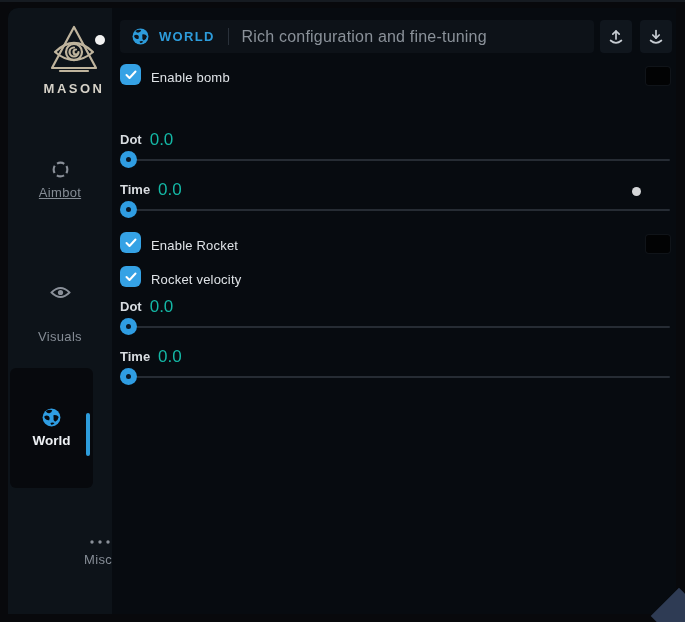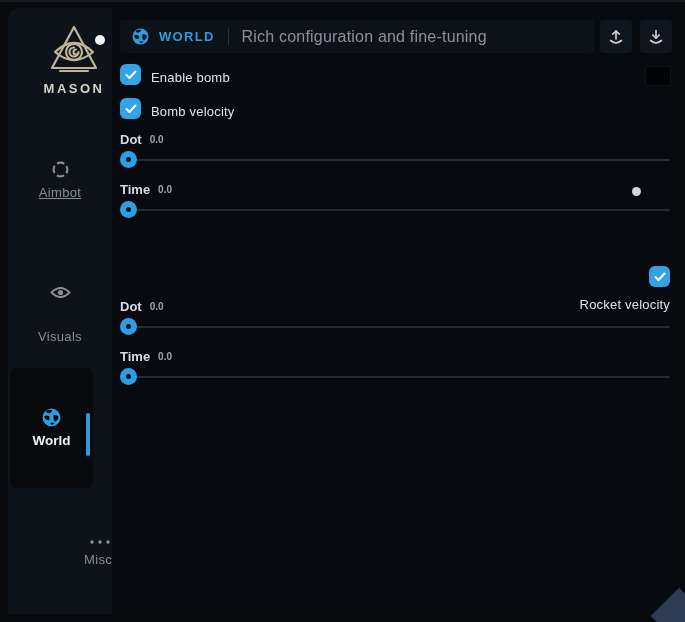--- a/index.html
+++ b/index.html
@@ -49,28 +49,28 @@
   .check-label{font-size:13px;color:#dfe3e7;letter-spacing:.2px;}
   .swatch{margin-left:auto;width:24px;height:18px;border-radius:3px;background:#020304;
           box-shadow:0 0 0 1px rgba(255,255,255,.04);cursor:pointer;}
   .r-enable-bomb{top:56px;}
   .r-bomb-velocity{top:90px;}
   .r-dot1-label{top:124px;}
   .r-slider1{top:143px;}
   .r-time1-label{top:174px;}
   .r-slider2{top:193px;}
   .r-enable-rocket{top:224px;}
-  .r-rocket-velocity{top:258px;flex-direction:column;}
+  .r-rocket-velocity{top:258px;}
   .r-dot2-label{top:291px;}
   .r-slider3{top:310px;}
   .r-time2-label{top:341px;}
   .r-slider4{top:360px;}
   .slider-label-row{height:15px;gap:8px;}
   .param-label{font-size:13px;color:#d8dce0;font-weight:bold;}
-  .param-value{font-size:10px;font-weight:bold;color:#a3a3a3;}
+  .param-value{font-size:17px;font-weight:normal;color:#14b8a6;}
   .slider{height:18px;cursor:pointer;}
   .slider .track{position:absolute;left:0;right:0;top:8px;height:2px;background:#262c34;
                  border-radius:1px;}
   .slider .handle{position:absolute;left:0;top:0;width:17px;height:17px;border-radius:50%;
                   background:#2f9de2;display:flex;align-items:center;justify-content:center;
                   cursor:grab;}
   .slider .handle::after{content:"";width:5px;height:5px;border-radius:50%;background:#0b1826;}
   
   .dot{position:absolute;border-radius:50%;}
   .dot1{left:95px;top:35px;width:10px;height:10px;background:#f2f2f2;}
@@ -176,47 +176,48 @@
       <div class="row row-check r-enable-bomb">
         <span class="checkbox">
           <svg width="12" height="10" viewBox="0 0 12 10">
             <path d="M1.5 5 L4.5 8 L10.5 1.5" fill="none" stroke="#fff" stroke-width="2" stroke-linecap="round" stroke-linejoin="round"></path>
           </svg>
         </span>
         <span class="check-label">Enable bomb</span>
         <span class="swatch"></span>
       </div>
 
-      <div class="row row-check r-bomb-velocity">
+
+      <div class="row slider-label-row r-dot1-label">
+        <span class="param-label">Dot</span>
+        <span class="param-value">0.0</span>
+      </div>
+      <div class="row slider r-slider1">
+        <span class="track"></span>
+        <span class="handle"></span>
+      </div>
+
+      <div class="row slider-label-row r-time1-label">
+        <span class="param-label">Time</span>
+        <span class="param-value">0.0</span>
+      </div>
+      <div class="row slider r-slider2">
+        <span class="track"></span>
+        <span class="handle"></span>
+      </div>
+
+      <div class="row row-check r-enable-rocket">
         <span class="checkbox">
           <svg width="12" height="10" viewBox="0 0 12 10">
             <path d="M1.5 5 L4.5 8 L10.5 1.5" fill="none" stroke="#fff" stroke-width="2" stroke-linecap="round" stroke-linejoin="round"></path>
           </svg>
         </span>
-        <span class="check-label">Bomb velocity</span>
-      </div>
-
-      <div class="row slider-label-row r-dot1-label">
-        <span class="param-label">Dot</span>
-        <span class="param-value">0.0</span>
-      </div>
-      <div class="row slider r-slider1">
-        <span class="track"></span>
-        <span class="handle"></span>
-      </div>
-
-      <div class="row slider-label-row r-time1-label">
-        <span class="param-label">Time</span>
-        <span class="param-value">0.0</span>
-      </div>
-      <div class="row slider r-slider2">
-        <span class="track"></span>
-        <span class="handle"></span>
-      </div>
-
+        <span class="check-label">Enable Rocket</span>
+        <span class="swatch"></span>
+      </div>
 
       <div class="row row-check r-rocket-velocity">
         <span class="checkbox">
           <svg width="12" height="10" viewBox="0 0 12 10">
             <path d="M1.5 5 L4.5 8 L10.5 1.5" fill="none" stroke="#fff" stroke-width="2" stroke-linecap="round" stroke-linejoin="round"></path>
           </svg>
         </span>
         <span class="check-label">Rocket velocity</span>
       </div>
 

